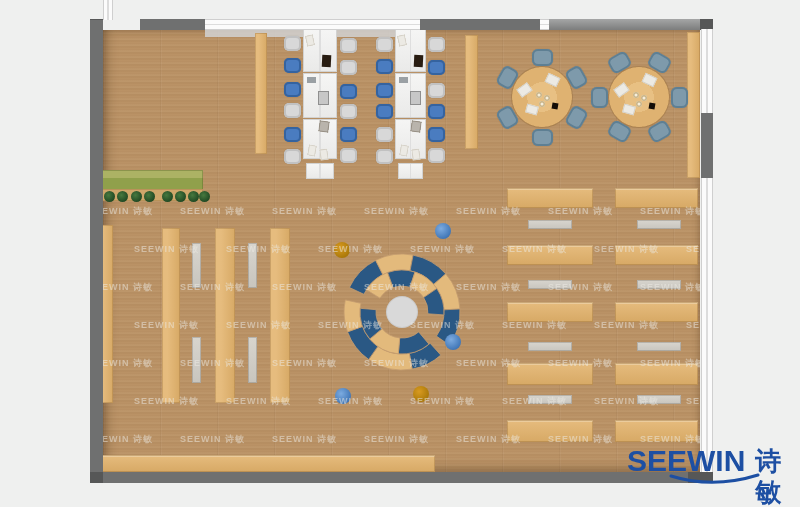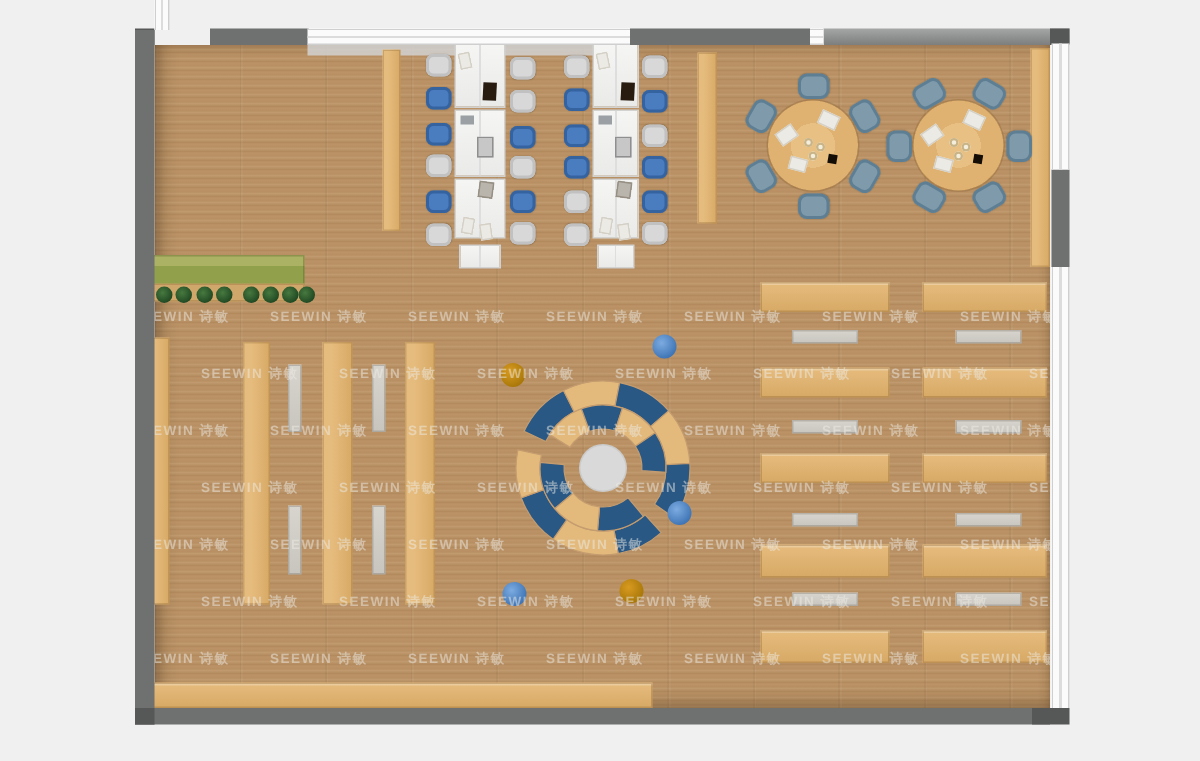--- a/index.html
+++ b/index.html
@@ -260,13 +260,20 @@
       <div class="abs wall " style="left: 701px; top: 113px; width: 12px; height: 65px;"></div>
       <div class="abs wall " style="left: 90px; top: 472px; width: 610px; height: 11px;"></div>
       <div class="abs wall corner" style="left: 90px; top: 472px; width: 13px; height: 11px;"></div>
       <div class="abs wall corner" style="left: 688px; top: 472px; width: 25px; height: 11px;"></div>
       <div class="abs win v" style="left: 103px; top: 0px; width: 10px; height: 20px;"></div>
       <div class="abs win h" style="left: 205px; top: 19px; width: 215px; height: 11px;"></div>
       <div class="abs win h" style="left: 540px; top: 19px; width: 9px; height: 11px;"></div>
       <div class="abs win v" style="left: 701px; top: 29px; width: 12px; height: 84px;"></div>
       <div class="abs win v" style="left: 701px; top: 178px; width: 12px; height: 294px;"></div>
     </div>
+  <div class="logo" style="color: rgb(29, 79, 163);">
+    <span class="latin">SEEWIN</span>
+    <svg class="swoosh" width="92" height="14" viewBox="0 0 92 14">
+      <path d="M2 3 Q44 16 89 2" fill="none" stroke="currentColor" stroke-width="3" stroke-linecap="round"></path>
+    </svg>
+    <span class="cjk">诗敏</span>
+  </div>
 </div>
 
 </body></html>

